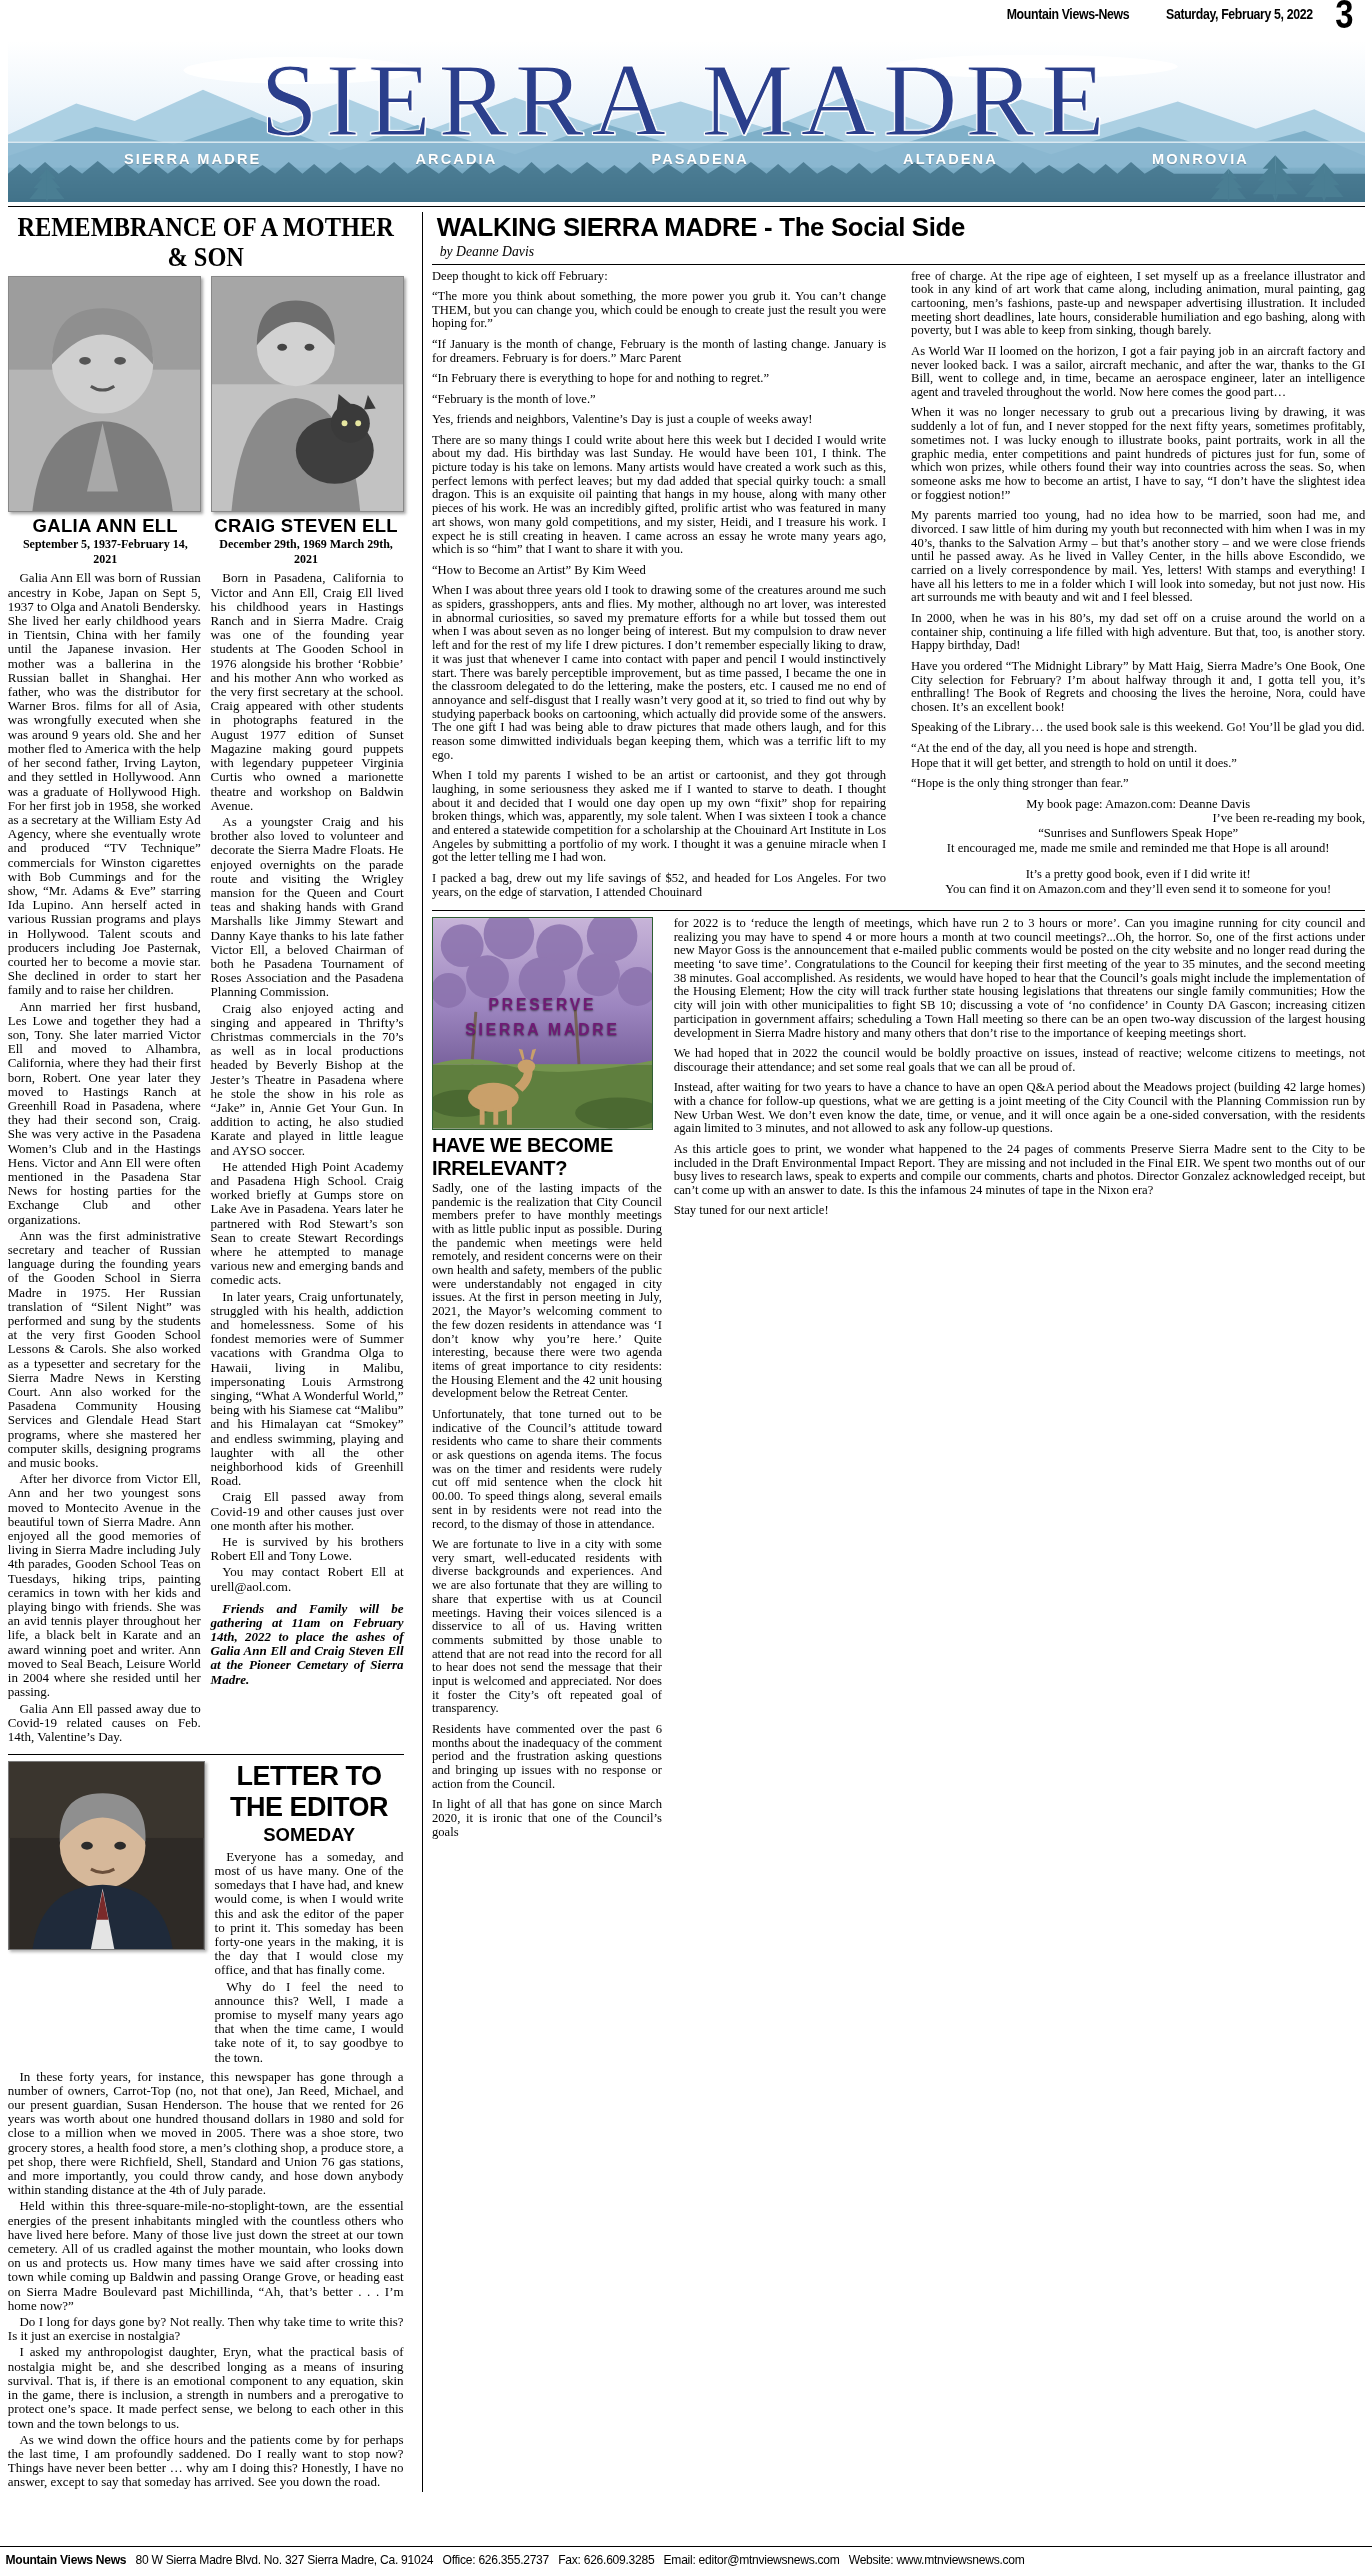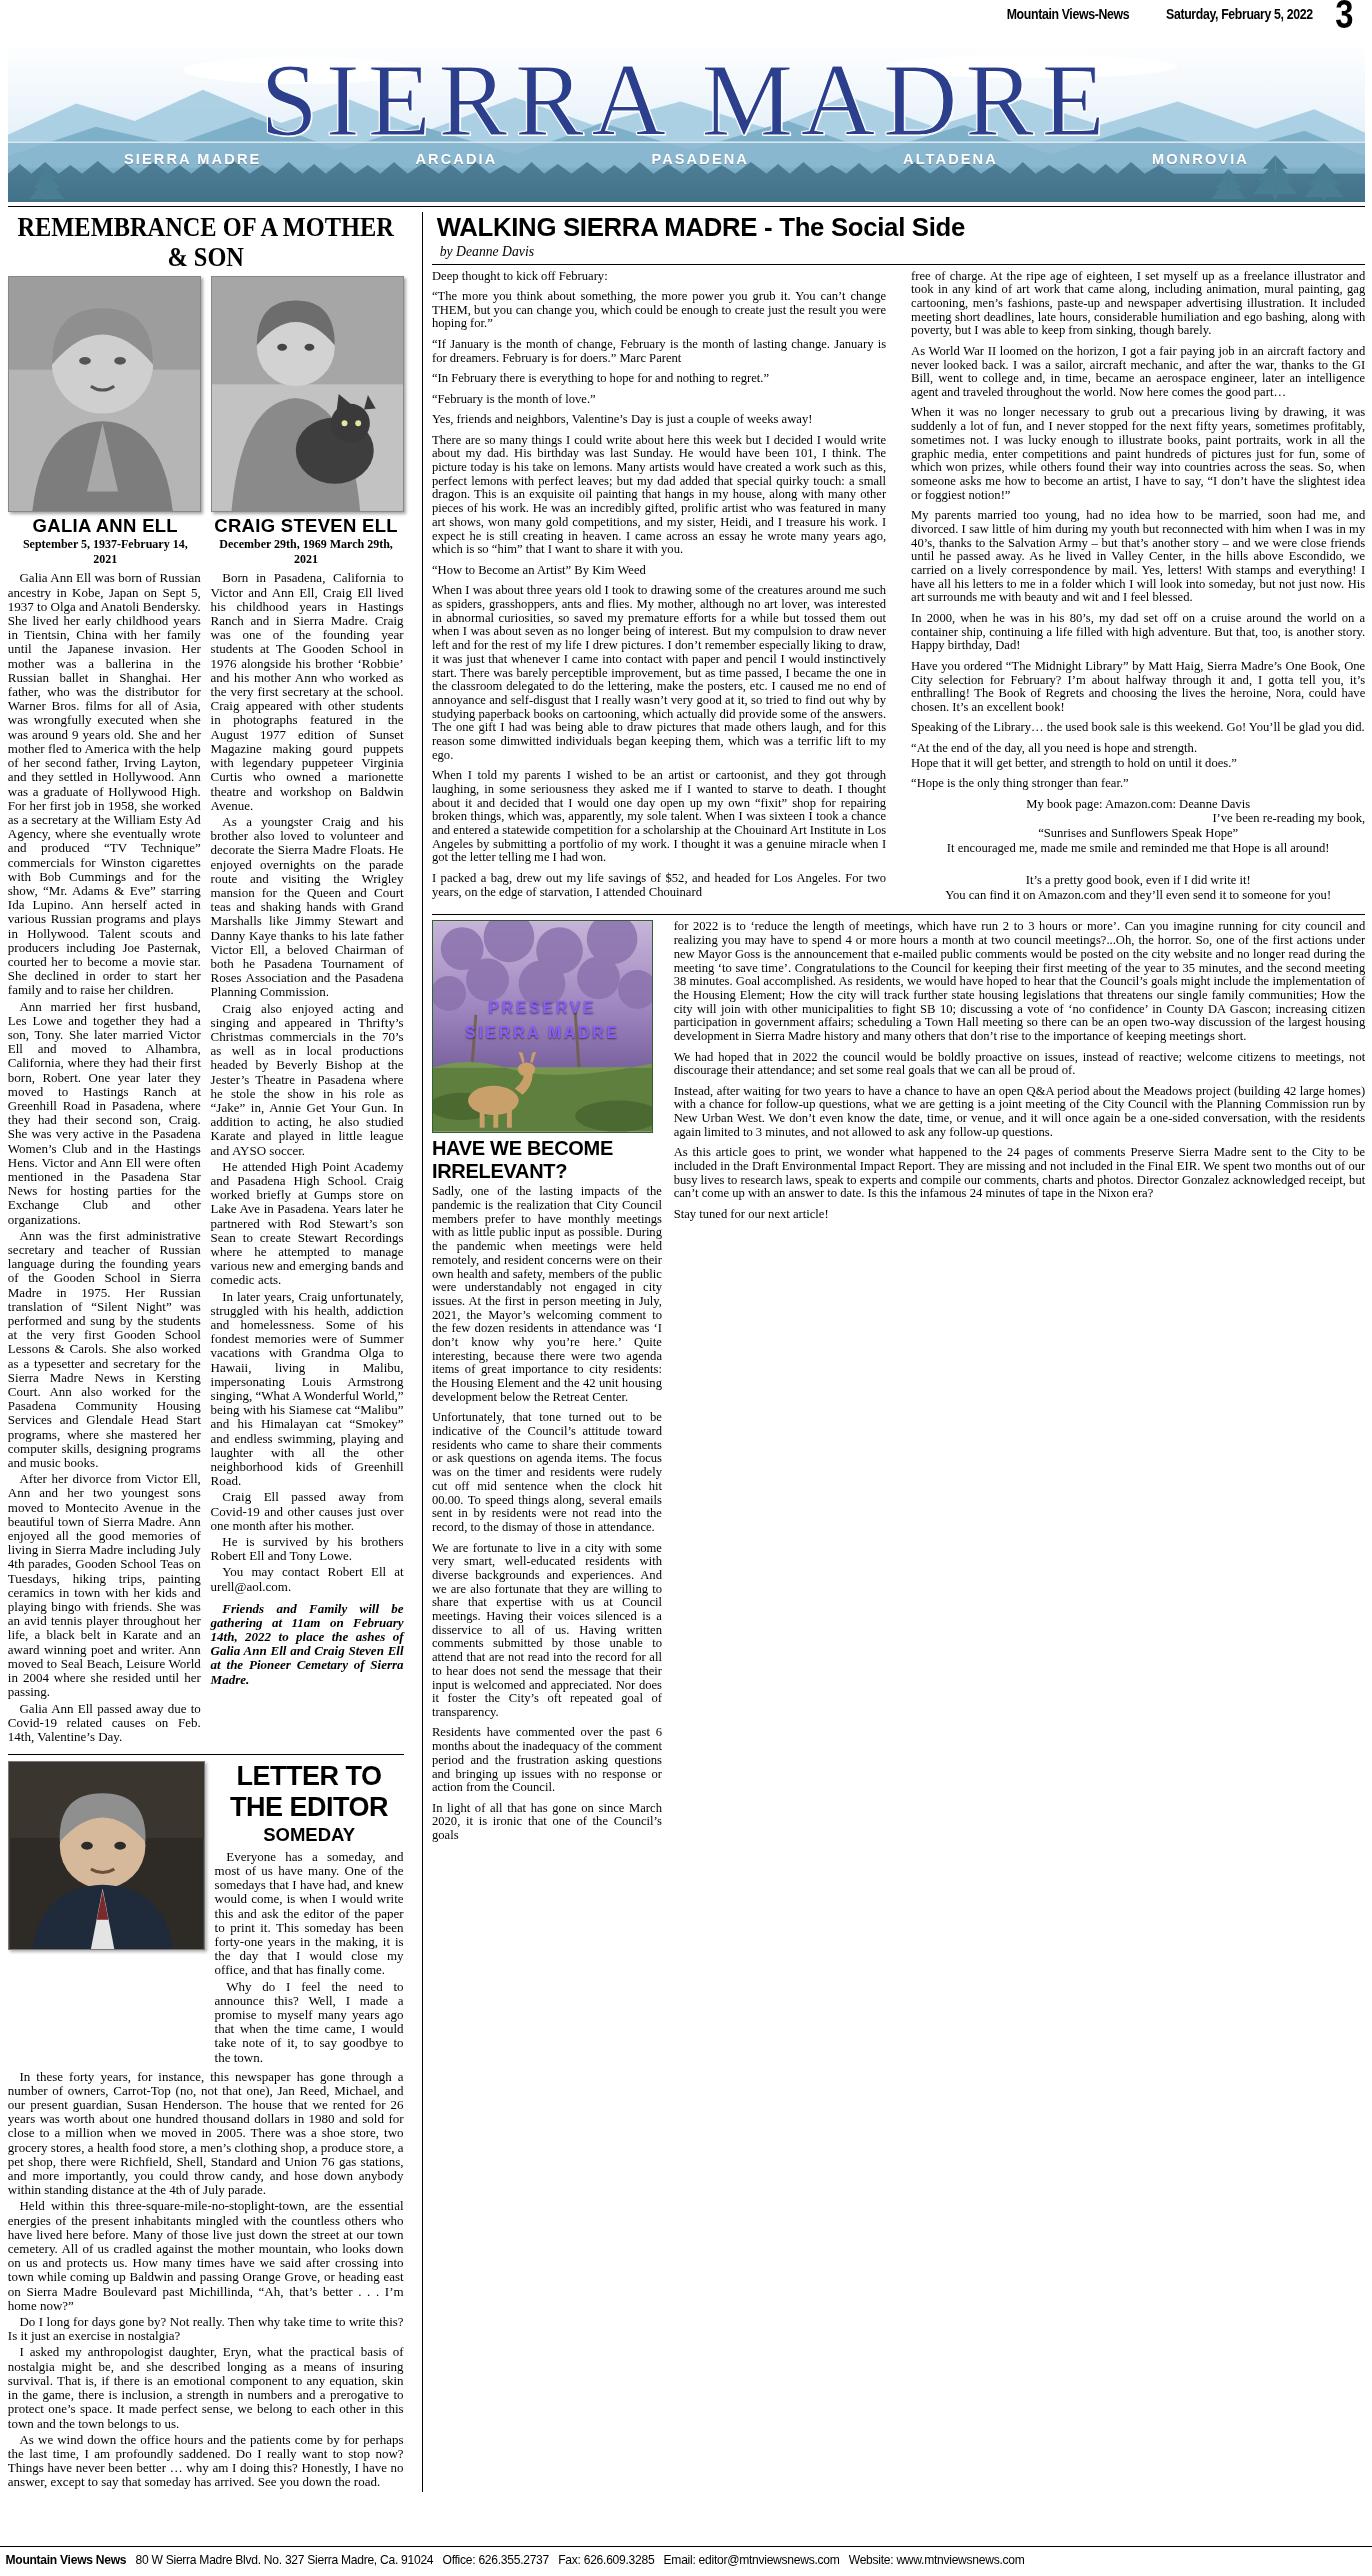--- a/index.html
+++ b/index.html
@@ -43,21 +43,21 @@
   
   .wsm-head{font-family:"Liberation Sans",sans-serif;font-weight:bold;font-size:26px;letter-spacing:-0.3px;margin:0;transform:scaleX(.99);}
   .wsm-by{font-family:"Liberation Serif",serif;font-style:italic;font-size:13.7px;margin:1px 0 2.9px 7.8px;}
 
   .cols2{display:flex;gap:25px;}
   .cols2 > div{flex:1;}
   p.body2{font-family:"Liberation Serif",serif;font-size:12.6px;line-height:13.7px;text-align:justify;margin:0 0 6.8px 0;text-indent:0;}
 
   
   .ad{width:219px;height:211px;position:relative;overflow:hidden;border:1px solid #2f5e33;}
-  .ad .adtxt{position:absolute;left:0;right:0;top:74px;text-align:center;color:#8b5cf6;font-family:"Liberation Sans",sans-serif;font-weight:bold;font-size:15.6px;letter-spacing:2.9px;line-height:25px;text-shadow:0 1px 2px rgba(0,0,0,.6);}
+  .ad .adtxt{position:absolute;left:0;right:0;top:74px;text-align:center;color:#701a75;font-family:"Liberation Sans",sans-serif;font-weight:bold;font-size:15.6px;letter-spacing:2.9px;line-height:25px;text-shadow:0 1px 2px rgba(0,0,0,.6);}
 
   h2.sub-head{font-family:"Liberation Sans",sans-serif;font-weight:bold;font-size:20px;margin:3.9px 0 2px 0;letter-spacing:-0.3px;}
 
   
   .lte-head{font-family:"Liberation Sans",sans-serif;font-weight:bold;font-size:27px;letter-spacing:-0.5px;text-align:center;margin:0;}
   .lte-sub{font-family:"Liberation Sans",sans-serif;font-weight:bold;font-size:18.5px;text-align:center;margin:1px 0 3.9px 0;}
   .lte-photo{width:195px;height:187px;border:1px solid #777;box-shadow:2px 2px 2.9px rgba(0,0,0,.3);overflow:hidden;}
 
   
   .footer{position:absolute;left:0;right:0;bottom:0;height:29px;border-top:1.5px solid #000;}
@@ -268,21 +268,21 @@
             <p class="body2">My parents married too young, had no idea how to be married, soon had me, and divorced. I saw little of him during my youth but reconnected with him when I was in my 40’s, thanks to the Salvation Army – but that’s another story – and we were close friends until he passed away. As he lived in Valley Center, in the hills above Escondido, we carried on a lively correspondence by mail. Yes, letters! With stamps and everything! I have all his letters to me in a folder which I will look into someday, but not just now. His art surrounds me with beauty and wit and I feel blessed.</p>
             <p class="body2">In 2000, when he was in his 80’s, my dad set off on a cruise around the world on a container ship, continuing a life filled with high adventure. But that, too, is another story. Happy birthday, Dad!</p>
             <p class="body2">Have you ordered “The Midnight Library” by Matt Haig, Sierra Madre’s One Book, One City selection for February? I’m about halfway through it and, I gotta tell you, it’s enthralling! The Book of Regrets and choosing the lives the heroine, Nora, could have chosen. It’s an excellent book!</p>
             <p class="body2">Speaking of the Library… the used book sale is this weekend. Go! You’ll be glad you did.</p>
             <p class="body2" style="margin-bottom:1px">“At the end of the day, all you need is hope and strength.</p>
             <p class="body2">Hope that it will get better, and strength to hold on until it does.”</p>
             <p class="body2">“Hope is the only thing stronger than fear.”</p>
             <p class="body2" style="text-align:center;margin-bottom:1px">My book page:  Amazon.com: Deanne Davis</p>
             <p class="body2" style="text-align:right;margin-bottom:1px">I’ve been re-reading my book,</p>
             <p class="body2" style="text-align:center;margin-bottom:1px">“Sunrises and Sunflowers Speak Hope”</p>
-            <p class="body2" style="text-align:center;margin-bottom:19px">It encouraged me, made me smile and reminded me that Hope is all around!</p>
+            <p class="body2" style="text-align:center;margin-bottom:13px">It encouraged me, made me smile and reminded me that Hope is all around!</p>
             <p class="body2" style="text-align:center;margin-bottom:1px">It’s a pretty good book, even if I did write it!</p>
             <p class="body2" style="text-align:center">You can find it on Amazon.com and they’ll even send it to someone for you!</p>
           </div>
         </div>
       </section>
 
       <div class="hr-thin" style="margin-top:3.9px"></div>
 
       <section style="margin-top:5.9px">
         <div style="display:flex;gap:11.7px;align-items:flex-start;">

